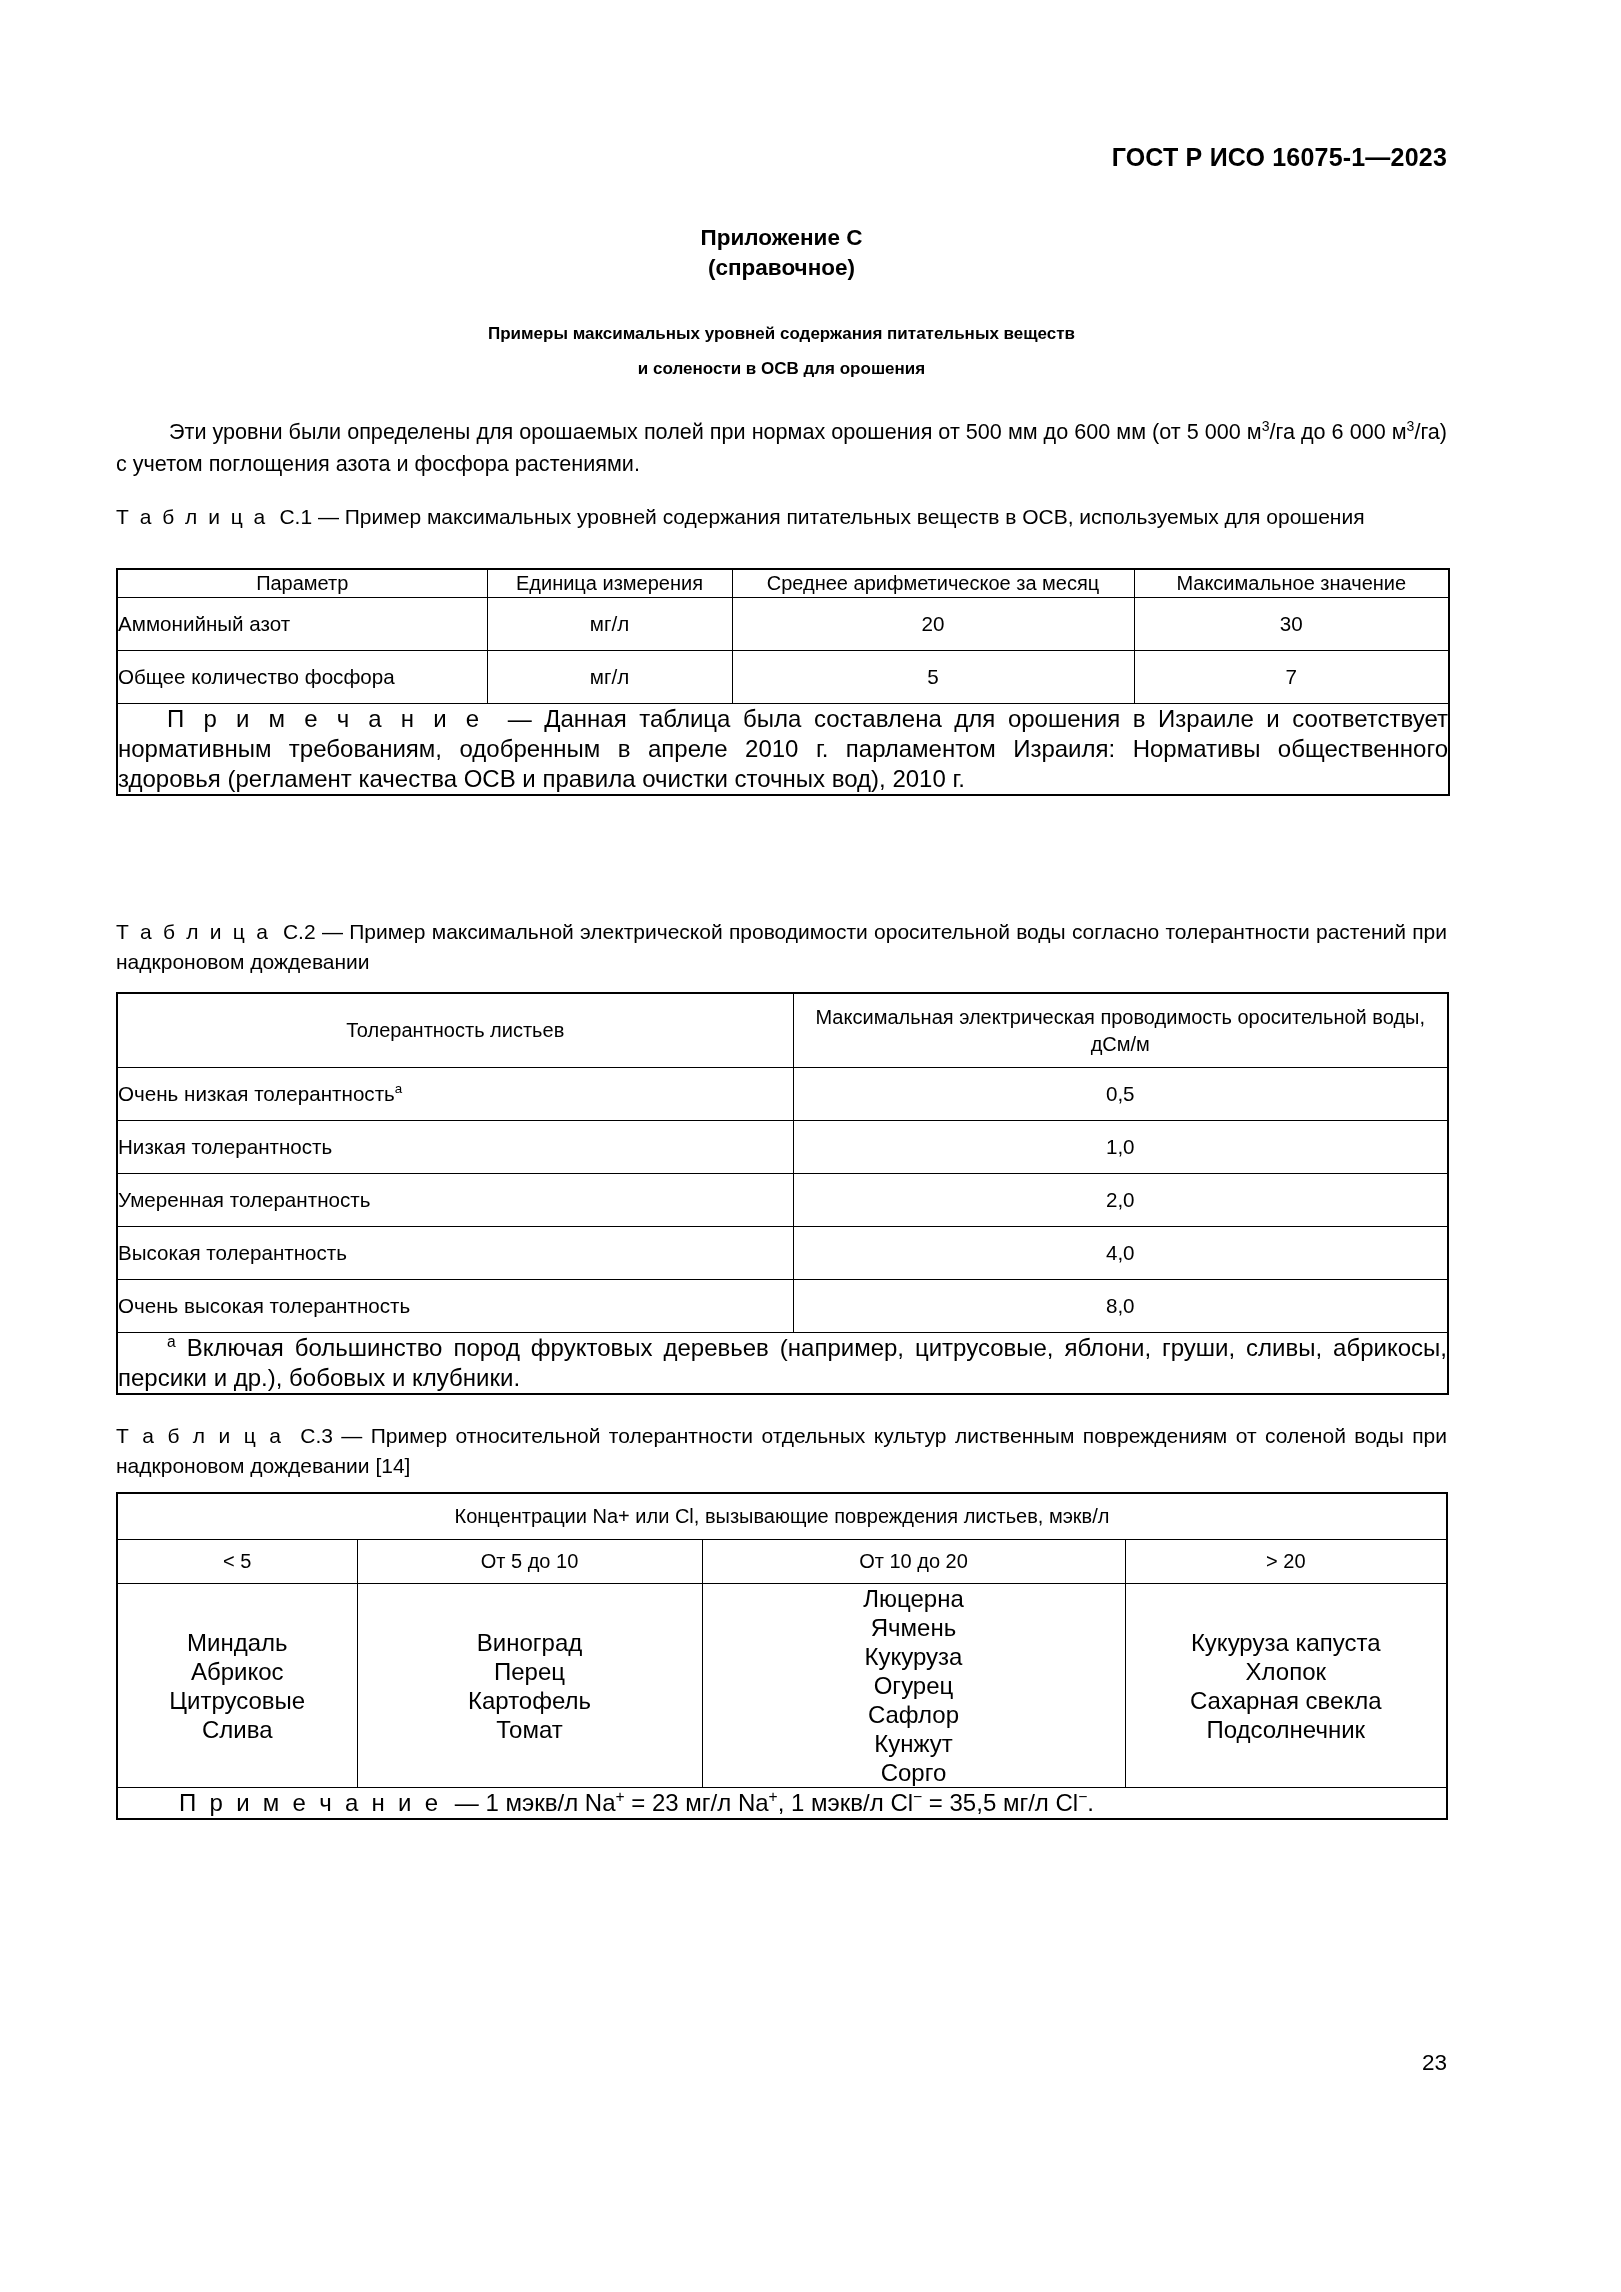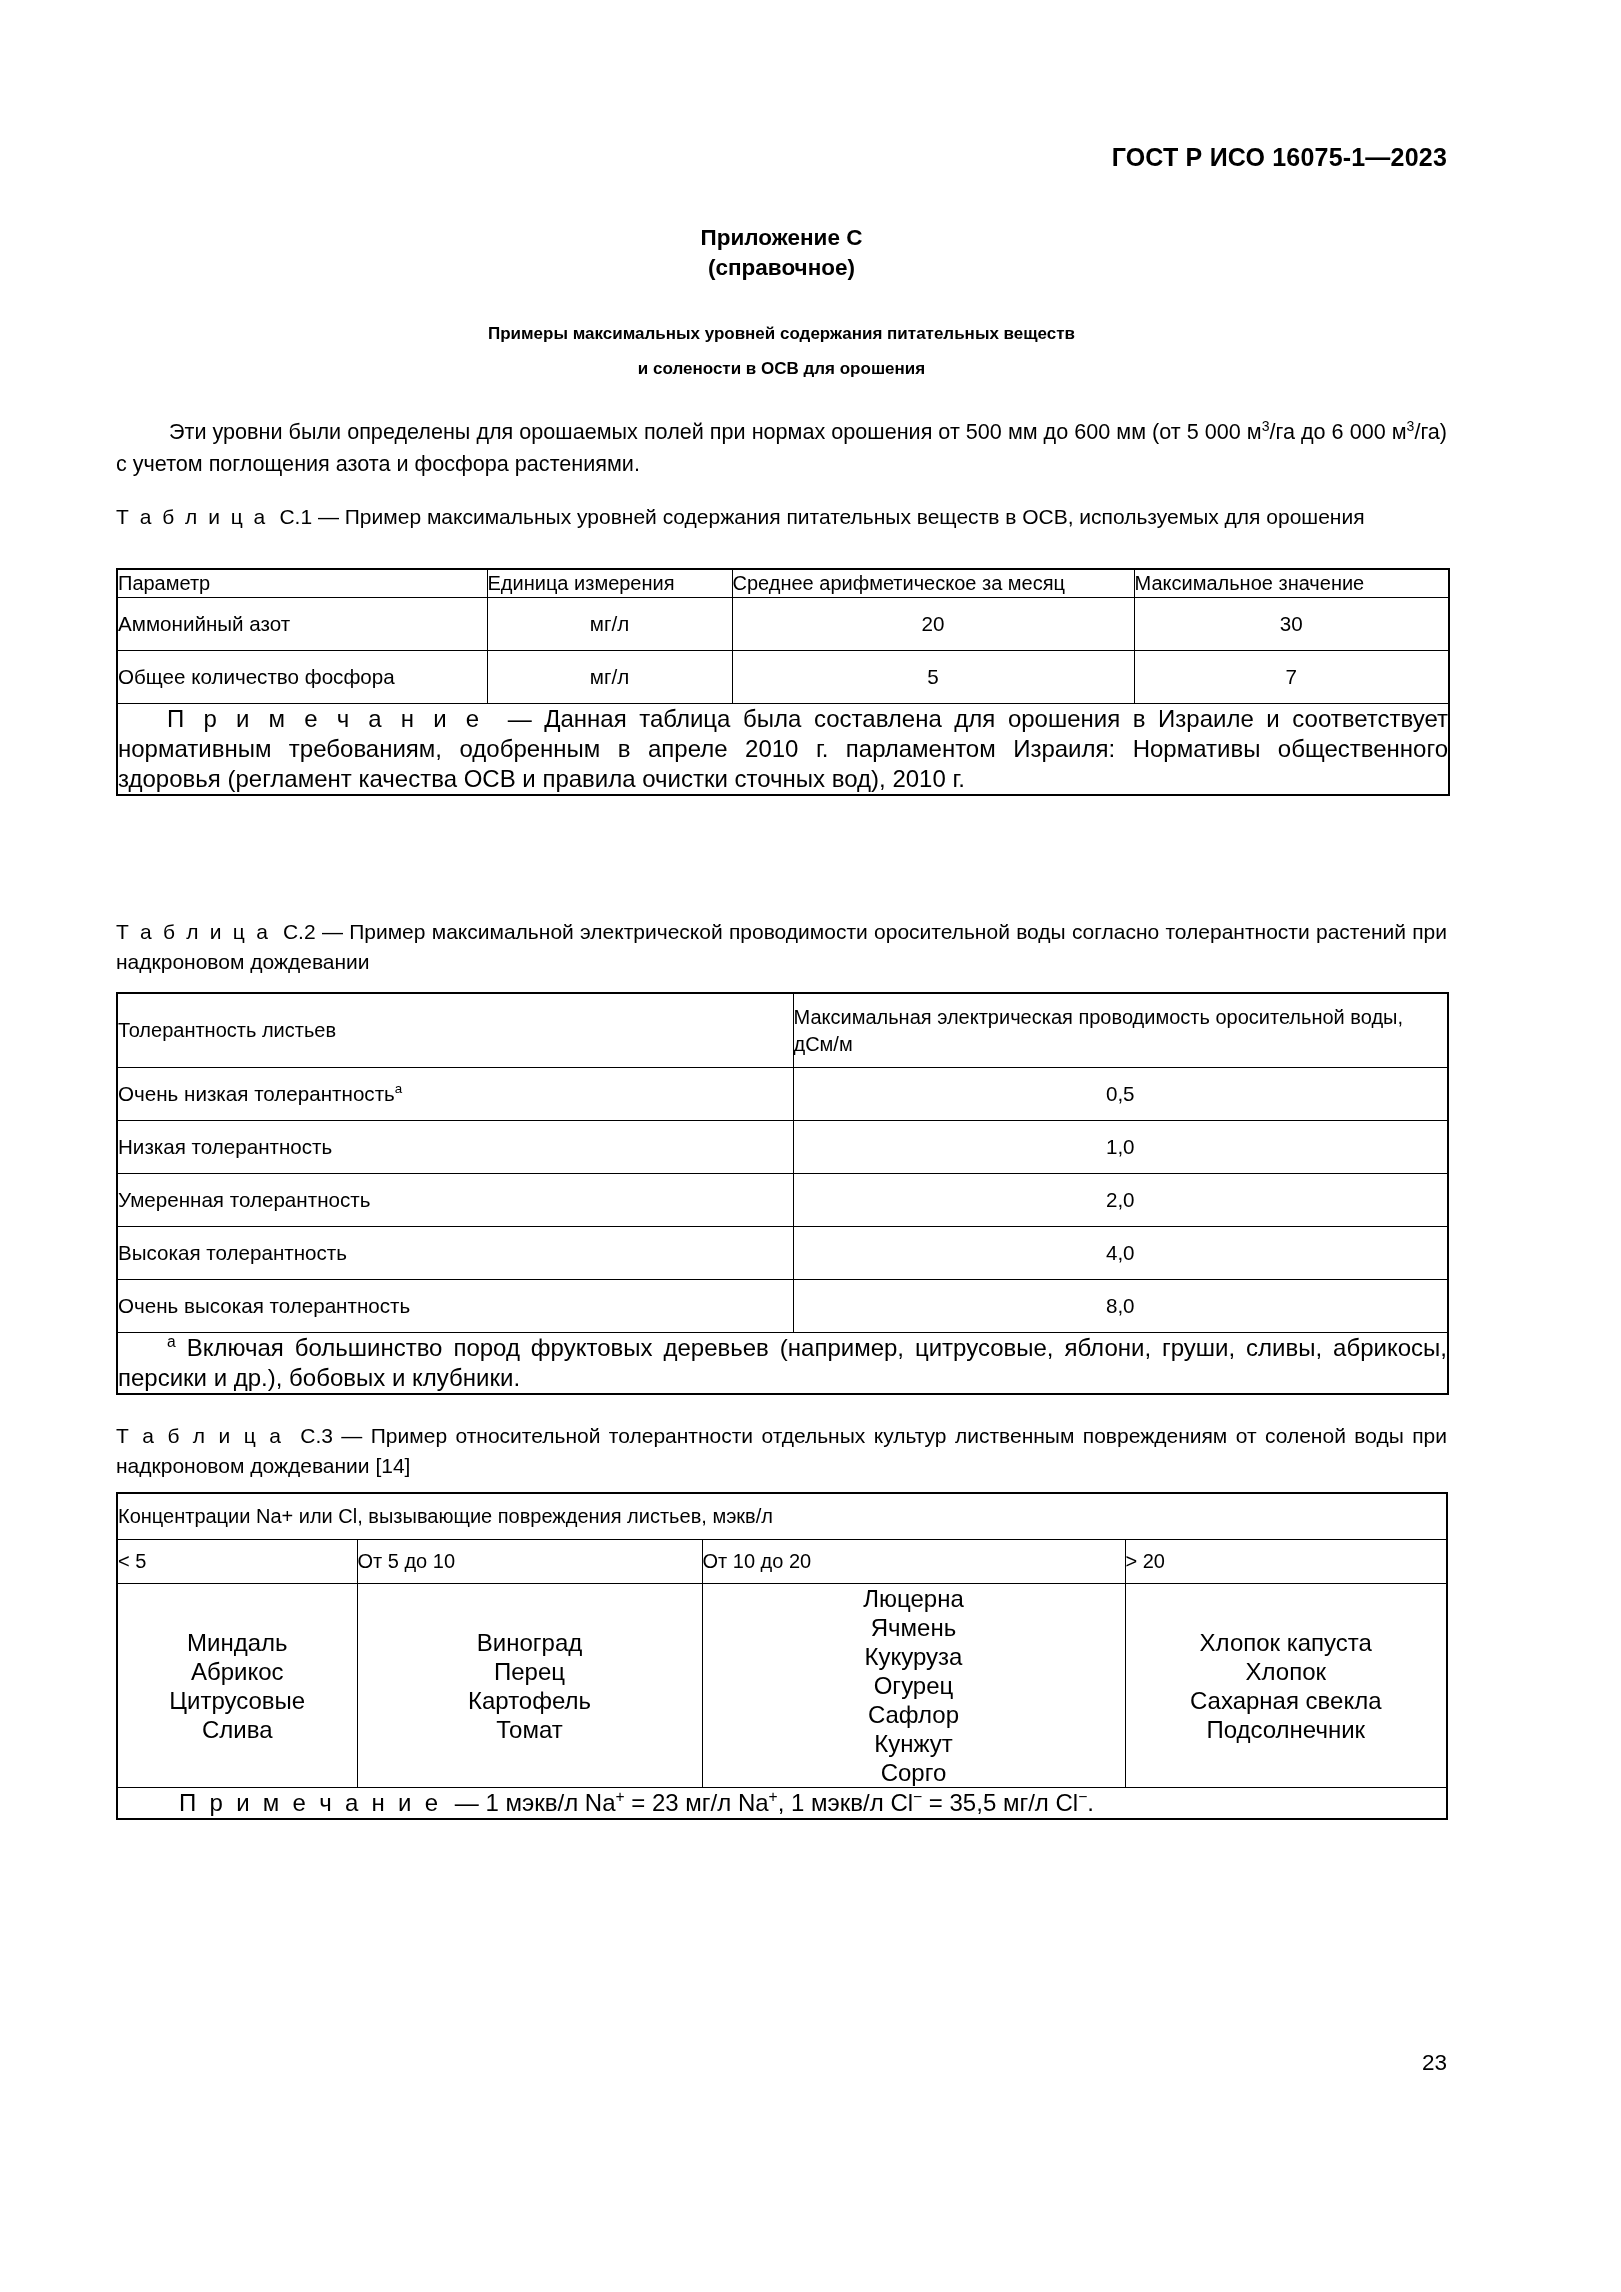--- a/index.html
+++ b/index.html
@@ -99,21 +99,21 @@
     table-layout: fixed;
     font-size: 20.6px;
   }
   table.gost td, table.gost th {
     border: 1px solid #000000;
     padding: 0;
     font-weight: normal;
     vertical-align: middle;
   }
   table.gost th {
-    text-align: left;
+    text-align: center;
   }
   
   table.gost {
     border: 2px solid #000000;
   }
   .cell-pad-l { padding: 4.9px 11.8px 4.9px 13.7px; }
   .cell-c { text-align: center; padding: 4.9px 7.8px; }
   .hrow td, .hrow th {
     border-bottom: 2.5px solid #000000;
     padding: 8.8px 9.8px;
@@ -305,21 +305,21 @@
             <td class="list-cell">
               <div>Люцерна</div>
               <div>Ячмень</div>
               <div>Кукуруза</div>
               <div>Огурец</div>
               <div>Сафлор</div>
               <div>Кунжут</div>
               <div>Сорго</div>
             </td>
             <td class="list-cell">
-              <div>Хлопок капуста</div>
+              <div>Кукуруза капуста</div>
               <div>Хлопок</div>
               <div>Сахарная свекла</div>
               <div>Подсолнечник</div>
             </td>
           </tr>
           <tr>
             <td class="note-cell" colspan="4" style="text-align:left;padding-left:61px"><span class="nlbl">П р и м е ч а н и е</span>&nbsp;&nbsp;<span>— 1 мэкв/л Na</span><sup>+</sup><span> = 23 мг/л Na</span><sup>+</sup><span>, 1 мэкв/л Cl</span><sup>−</sup><span> = 35,5 мг/л Cl</span><sup>−</sup><span>.</span></td>
           </tr>
         </tbody>
       </table>

